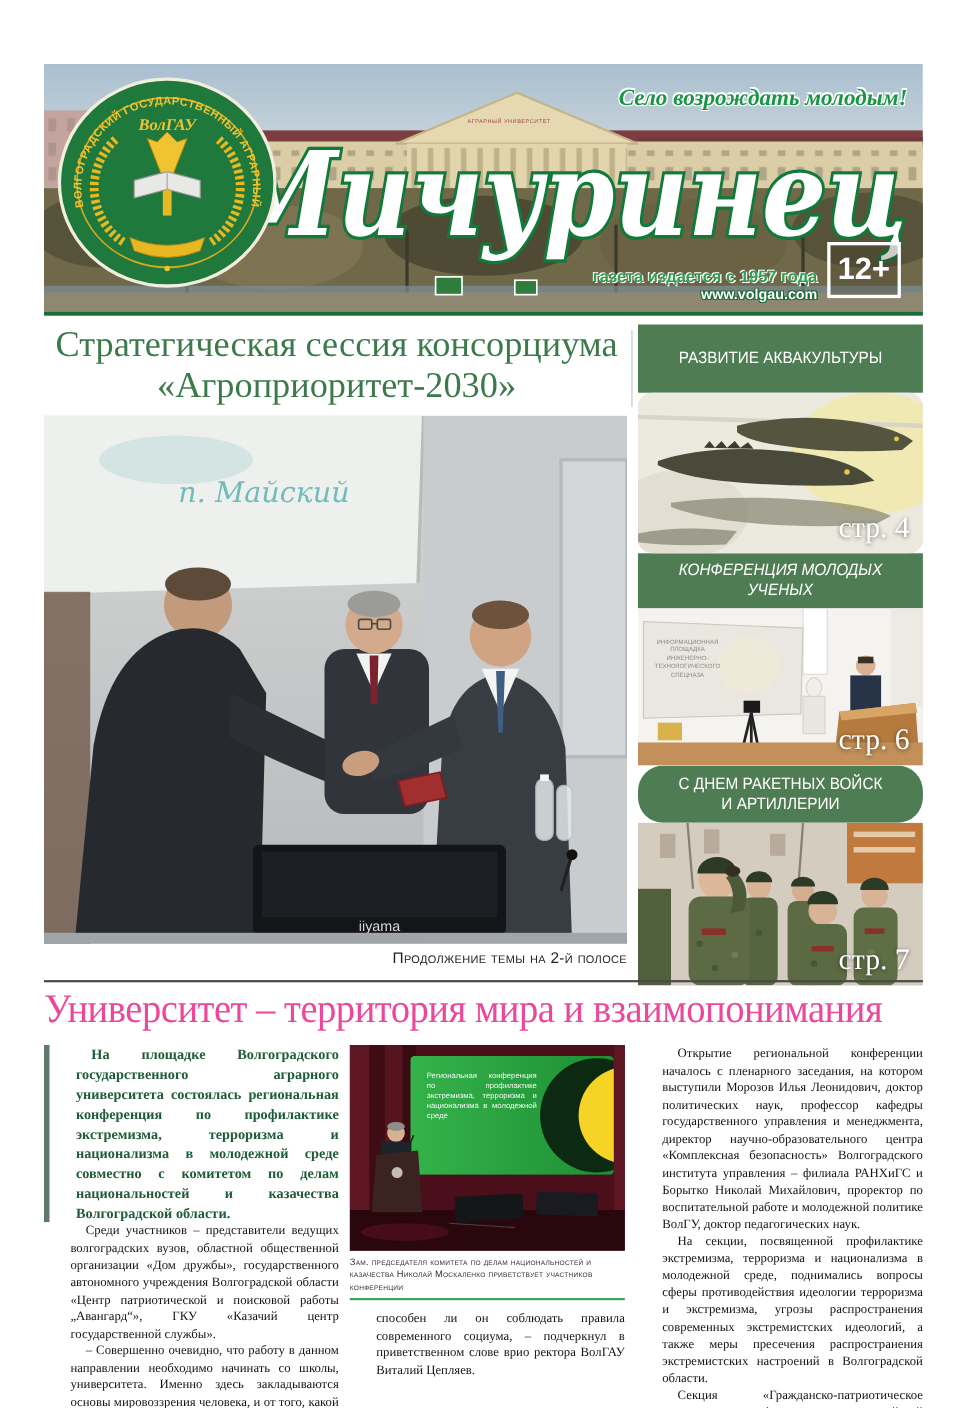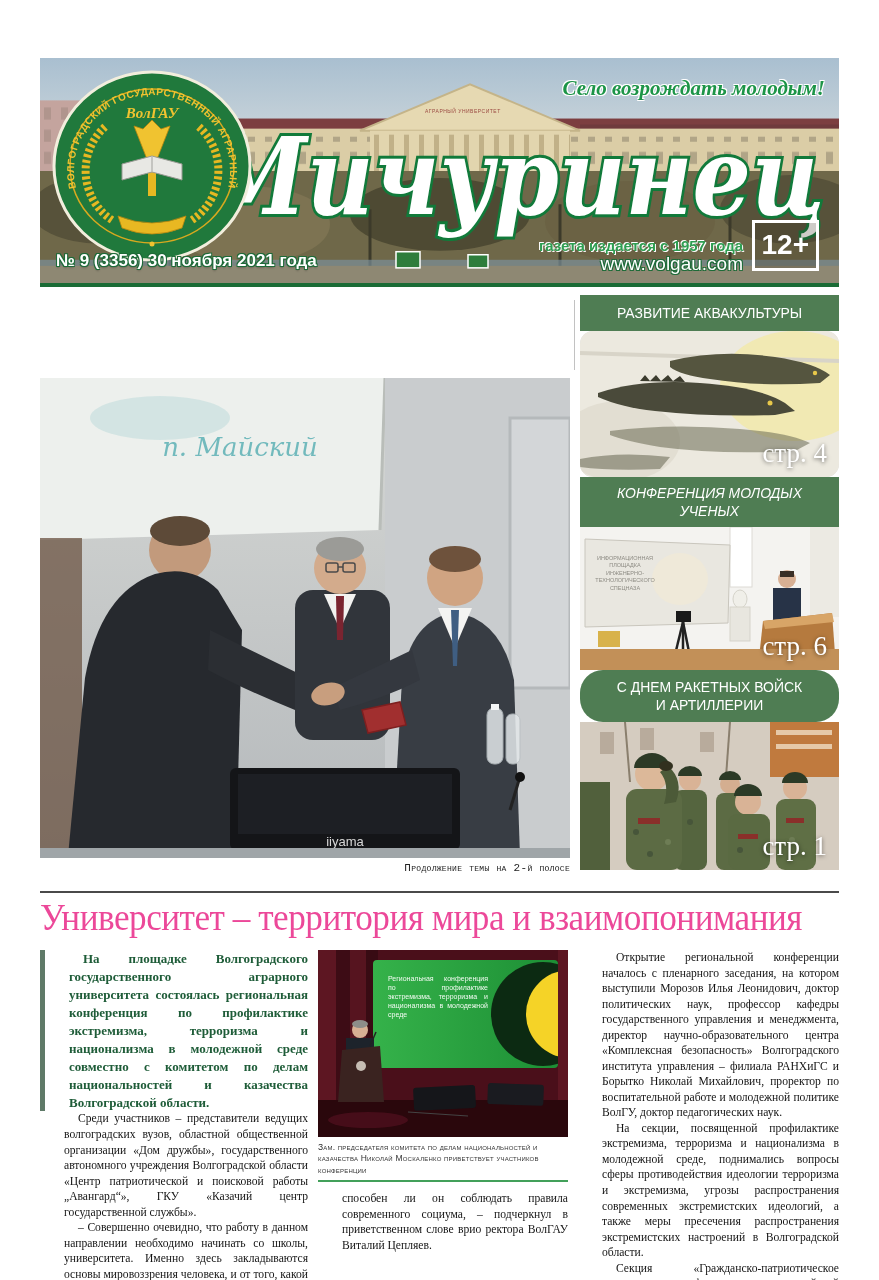--- a/index.html
+++ b/index.html
@@ -9,35 +9,35 @@
   
   .masthead{position:absolute;left:40px;top:58px;width:799px;height:225px;border-bottom:4px solid #1a6b35;overflow:hidden;}
   .masthead svg.bg{position:absolute;left:0;top:0;width:100%;height:100%;}
   .slogan{position:absolute;right:14px;top:18px;font-style:italic;font-weight:bold;font-size:21px;color:#1c9447;
           text-shadow:1px 1px 0 #fff,-1px -1px 0 #fff,1px -1px 0 #fff,-1px 1px 0 #fff;}
   .title-svg{position:absolute;left:150px;top:28px;width:649px;height:175px;}
   .issue-info{position:absolute;left:16px;bottom:12px;font-family:"Liberation Sans",sans-serif;font-weight:bold;font-size:17px;color:#fff;
           text-shadow:-1px -1px 0 #1d6b38,1px -1px 0 #1d6b38,-1px 1px 0 #1d6b38,1px 1px 0 #1d6b38,0 2px 2px rgba(0,0,0,.25);}
   .since-block{position:absolute;right:96px;bottom:8px;text-align:right;font-family:"Liberation Sans",sans-serif;line-height:1.1;}
   .since{font-size:15px;font-weight:bold;color:#2f9e52;text-shadow:1px 1px 0 #ffffff,-1px -1px 0 #ffffff;}
-  .website{font-size:19px;font-weight:normal;color:#fff;text-shadow:-1px -1px 0 #1d6b38,1px -1px 0 #1d6b38,-1px 1px 0 #1d6b38,1px 1px 0 #1d6b38;text-align:right;}
+  .website{font-size:13px;font-weight:bold;color:#fff;text-shadow:-1px -1px 0 #1d6b38,1px -1px 0 #1d6b38,-1px 1px 0 #1d6b38,1px 1px 0 #1d6b38;text-align:right;}
   .age-badge{position:absolute;right:20px;bottom:12px;border:3px solid #fff;color:#fff;font-family:"Liberation Sans",sans-serif;
           font-weight:bold;font-size:28px;padding:7px 7px;line-height:1.1;background:rgba(60,50,35,.25);}
   .building-sign{position:absolute;left:385px;top:50px;font-size:5px;color:#9b4a42;font-family:"Liberation Sans",sans-serif;letter-spacing:.5px;}
   .logo-wrap{position:absolute;left:10px;top:10px;width:205px;height:196px;}
 
   
   .headline1{position:absolute;left:40px;top:296px;width:532px;text-align:center;font-size:33px;line-height:1.13;color:#3c7a4b;}
   .vdiv{position:absolute;left:574px;top:300px;width:1px;height:70px;background:#c2c2c2;}
 
   
   .lead-photo{position:absolute;left:40px;top:378px;width:530px;height:480px;overflow:hidden;background:#c7cacb;}
   .lead-photo svg{position:absolute;left:0;top:0;}
-  .continuation{position:absolute;left:40px;top:862px;width:530px;text-align:right;font-family:Liberation Mono, monospace;
-          font-size:11px;color:#222;font-variant:small-caps;letter-spacing:.3px;}
+  .continuation{position:absolute;left:40px;top:862px;width:530px;text-align:right;font-family:Liberation Sans, sans-serif;
+          font-size:14px;color:#222;font-variant:small-caps;letter-spacing:.3px;}
 
   
   .sidebar{position:absolute;left:580px;top:295px;width:259px;}
   .sb-header{background:#4f7d53;color:#fff;font-family:"Liberation Sans",sans-serif;font-size:15px;line-height:1.2;
           display:flex;align-items:center;justify-content:center;text-align:center;padding:0 28px;box-sizing:border-box;}
   .sb-header span{display:inline-block;transform:scaleX(.93);}
   .sb-photo{position:relative;overflow:hidden;background:#ddd;}
   .page-ref{position:absolute;right:12px;bottom:8px;color:#fff;font-size:27px;font-family:"Liberation Serif",serif;
           text-shadow:0 1px 4px rgba(0,0,0,.55);}
   .slide-text{position:absolute;left:10px;top:28px;width:70px;font-family:"Liberation Sans",sans-serif;font-size:5.5px;
@@ -137,28 +137,28 @@
         <polygon points="102,104 84,58 93,61 102,52 111,61 120,58" fill="#f0c330" stroke="#b9860e" stroke-width="0.8"></polygon>
         <rect x="98" y="100" width="8" height="28" fill="#e6b822"></rect>
         <path d="M 72,96 L 102,88 L 132,96 L 132,112 L 102,104 L 72,112 Z" fill="#e8e8e4" stroke="#9a9a94" stroke-width="1"></path>
         <line x1="102" y1="88" x2="102" y2="104" stroke="#b9b9b4" stroke-width="1.5"></line>
         <path d="M 68,148 Q 102,162 136,148 L 132,160 Q 102,172 72,160 Z" fill="#e8b822" stroke="#b9860e" stroke-width="0.8"></path>
         <circle cx="102" cy="176" r="2.5" fill="#f0c330"></circle>
       </svg>
     </div>
 
     <div class="slogan">Село возрождать молодым!</div>
-    <div class="issue-info">№ 9 (3356) 30 ноября 2021 года</div>
     <div class="since-block">
       <div class="since">газета издается с 1957 года</div>
       <div class="website">www.volgau.com</div>
     </div>
     <div class="age-badge">12+</div>
   </div>
 
+  <div class="headline1">Стратегическая сессия консорциума «Агроприоритет-2030»</div>
   <div class="vdiv"></div>
 
   <div class="lead-photo">
     <svg viewBox="0 0 530 480" width="530" height="480">
       <defs>
         <linearGradient id="pbg" x1="0" y1="0" x2="0" y2="1">
           <stop offset="0" stop-color="#d6d8d5"></stop>
             <stop offset="1" stop-color="#b4b8bb"></stop>
         </linearGradient>
       </defs>
@@ -206,21 +206,21 @@
       <rect x="190" y="390" width="230" height="82" rx="6" fill="#141518"></rect>
       <rect x="198" y="396" width="214" height="60" fill="#1d1f24"></rect>
       <text x="305" y="468" text-anchor="middle" font-family="Liberation Sans, sans-serif" font-size="13" fill="#d8d8d8">iiyama</text>
       <rect x="0" y="470" width="530" height="10" fill="#9fa5a8"></rect>
     </svg>
   </div>
   <div class="continuation">Продолжение темы на 2-й полосе</div>
 
   <div class="sidebar">
 
-    <div class="sb-header" style="height:36px;">
+    <div class="sb-header" style="height:62px;">
       <span>РАЗВИТИЕ АКВАКУЛЬТУРЫ</span>
     </div>
     <div class="sb-photo" style="height:146px;border-radius:13px;">
       <svg viewBox="0 0 259 146" width="259" height="146">
         <rect width="259" height="146" fill="#ece9df"></rect>
         <ellipse cx="215" cy="55" rx="75" ry="55" fill="#f3e9a8" opacity="0.8"></ellipse>
         <ellipse cx="40" cy="110" rx="60" ry="40" fill="#e2ded2"></ellipse>
         <line x1="0" y1="22" x2="259" y2="30" stroke="#d8d4c8" stroke-width="4"></line>
 
         <path d="M 18,62 Q 60,48 120,52 Q 180,56 205,72 L 215,80 L 195,84 Q 130,86 75,80 Q 40,76 18,66 Z" fill="#4a4a3a"></path>
@@ -306,21 +306,21 @@
         <rect x="58" y="96" width="22" height="6" fill="#8a2f2a"></rect>
         <circle cx="56" cy="110" r="3" fill="#47553a"></circle>
           <circle cx="88" cy="120" r="3" fill="#6e7d55"></circle>
         <circle cx="70" cy="132" r="3" fill="#47553a"></circle>
           <circle cx="160" cy="128" r="3" fill="#47553a"></circle>
         <circle cx="212" cy="118" r="3" fill="#6e7d55"></circle>
           <circle cx="110" cy="100" r="3" fill="#47553a"></circle>
 
         <rect x="0" y="60" width="30" height="88" fill="#51603c"></rect>
       </svg>
-      <div class="page-ref">стр. 1</div>
+      <div class="page-ref">стр. 7</div>
     </div>
   </div>
 
   <div class="full-rule"></div>
   <div class="headline2"><span>Университет – территория мира и взаимопонимания</span></div>
 
   <div class="col col1">
     <p class="lead-par">На площадке Волгоградского государственного аграрного университета состоялась региональная конференция по профилактике экстремизма, терроризма и национализма в молодежной среде совместно с комитетом по делам национальностей и казачества Волгоградской области.</p>
     <p>Среди участников – представители ведущих волгоградских вузов, областной общественной организации «Дом дружбы», государственного автономного учреждения Волгоградской области «Центр патриотической и поисковой работы „Авангард“», ГКУ «Казачий центр государственной службы».</p>
     <p>– Совершенно очевидно, что работу в данном направлении необходимо начинать со школы, университета. Именно здесь закладываются основы мировоззрения человека, и от того, какой образ мыслей он приобретает во время получения образования, зависит его мироощущение, то, каким образом он относится к окружающему миру, насколько его взгляды совместимы со взглядами других людей, умеет ли он их слушать, уважительно относиться к их привычкам,</p>

